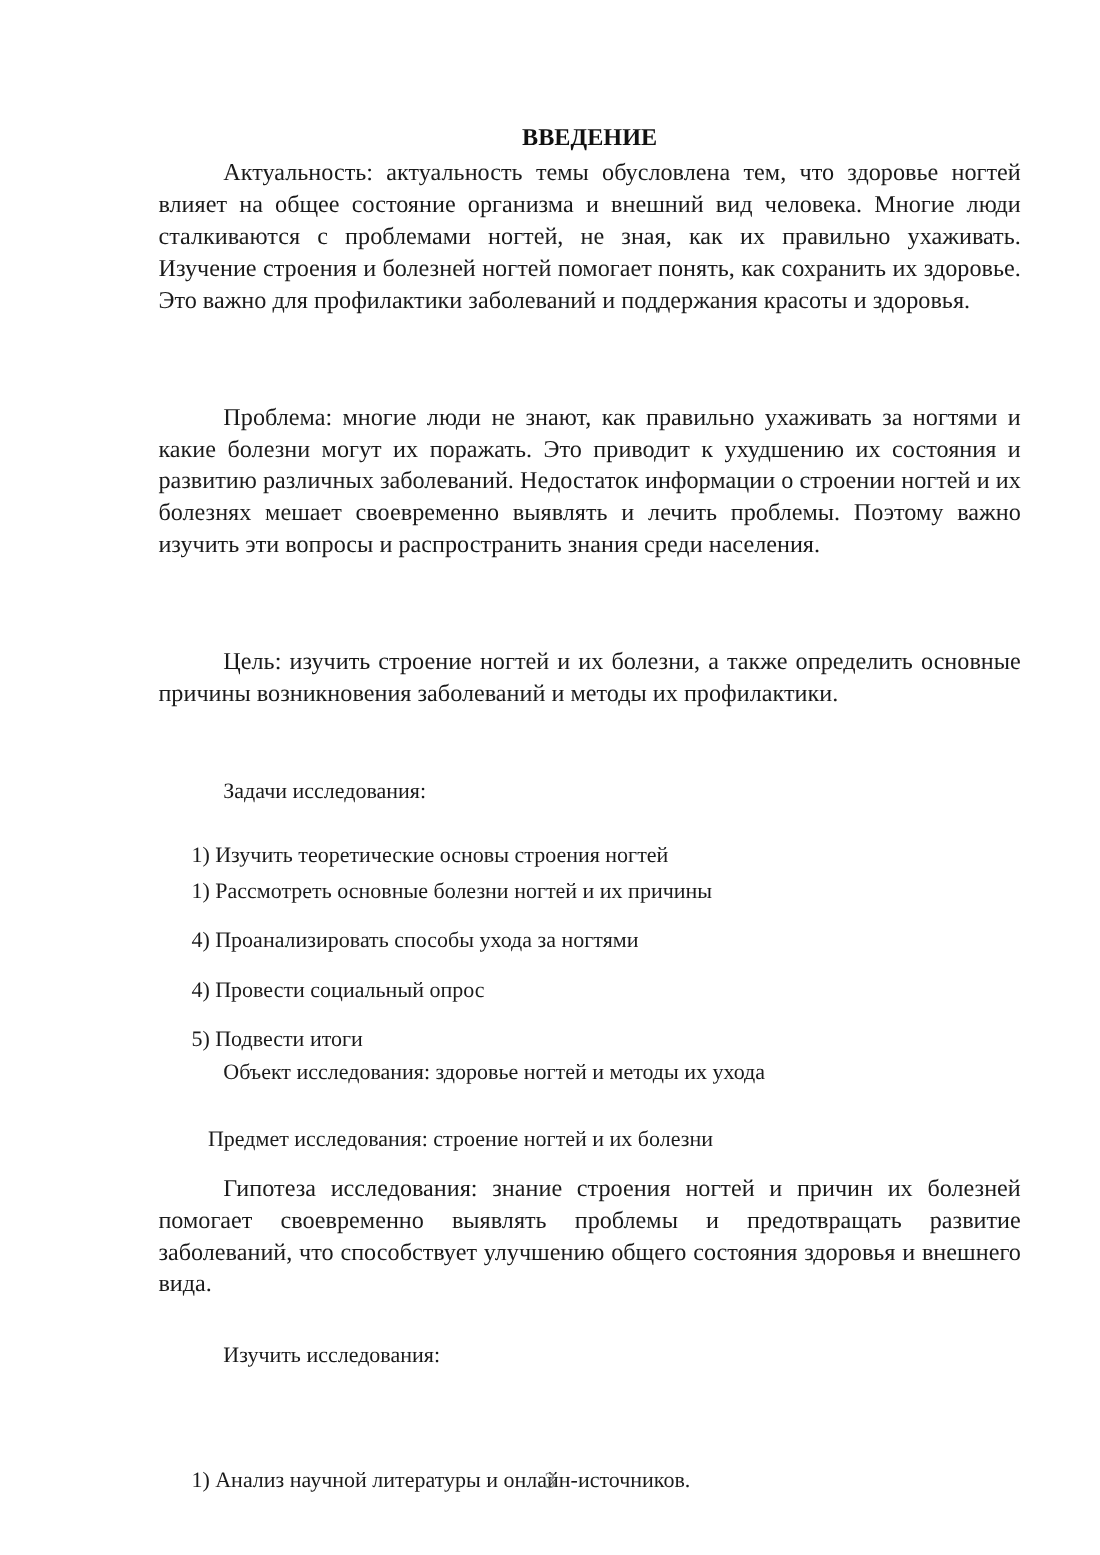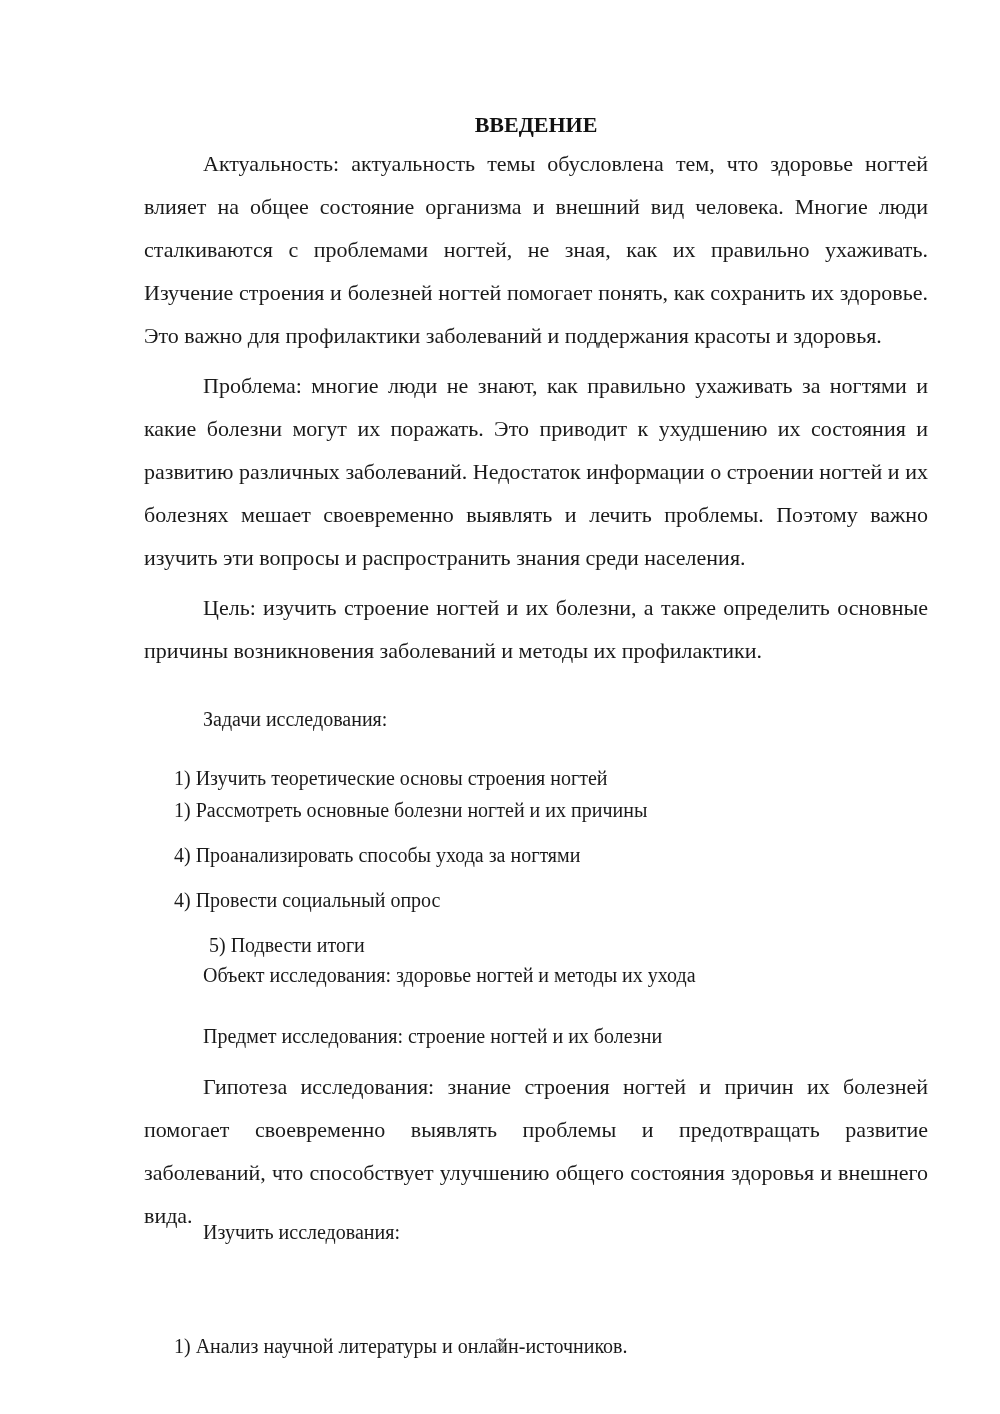--- a/index.html
+++ b/index.html
@@ -31,21 +31,21 @@
     font-size: 22px;
     line-height: 28px;
     color: #111;
     margin-top: 14px;
   }
   .para {
     position: absolute;
     left: 0;
     width: 784px;
     font-size: 22px;
-    line-height: 43px;
+    line-height: 29px;
     text-align: justify;
     text-align-last: left;
     margin: 0;
   }
   .para .indent { display: inline-block; width: 59px; }
   .line {
     position: absolute;
     font-size: 20px;
     line-height: 28px;
     white-space: nowrap;
@@ -73,25 +73,25 @@
 
   <p class="para" style="top:586px;"><span class="indent"></span><span>Цель: изучить строение ногтей и их болезни, а также определить основные причины возникновения заболеваний и методы их профилактики.</span></p>
 
   <p class="line" style="top:705px; left:59px;">Задачи исследования:</p>
 
   <div>
     <p class="line" style="top:764px; left:30px;text-align:right;">1) Изучить теоретические основы строения ногтей</p>
     <p class="line" style="top:796px; left:30px;">1) Рассмотреть основные болезни ногтей и их причины</p>
     <p class="line" style="top:841px; left:30px;">4) Проанализировать способы ухода за ногтями</p>
     <p class="line" style="top:886px; left:30px;">4) Провести социальный опрос</p>
-    <p class="line" style="top:931px; left:30px;margin-left:35px;">5) Подвести итоги</p>
+    <p class="line" style="top:931px; left:30px;">5) Подвести итоги</p>
   </div>
 
   <p class="line" style="top:961px; left:59px;">Объект исследования: здоровье ногтей и методы их ухода</p>
-  <p class="line" style="top:1022px; left:59px;">Предмет исследования: строение ногтей и их болезни</p>
+  <p class="line" style="top:1022px; left:45px;">Предмет исследования: строение ногтей и их болезни</p>
 
   <p class="para" style="top:1065px;"><span class="indent"></span><span>Гипотеза исследования: знание строения ногтей и причин их болезней помогает своевременно выявлять проблемы и предотвращать развитие заболеваний, что способствует улучшению общего состояния здоровья и внешнего вида.</span></p>
 
   <p class="line" style="top:1218px; left:59px;">Изучить исследования:</p>
 
   <div>
     <p class="line" style="top:1332px; left:30px;">1) Анализ научной литературы и онлайн-источников.</p>
   </div>
 </div>
 

